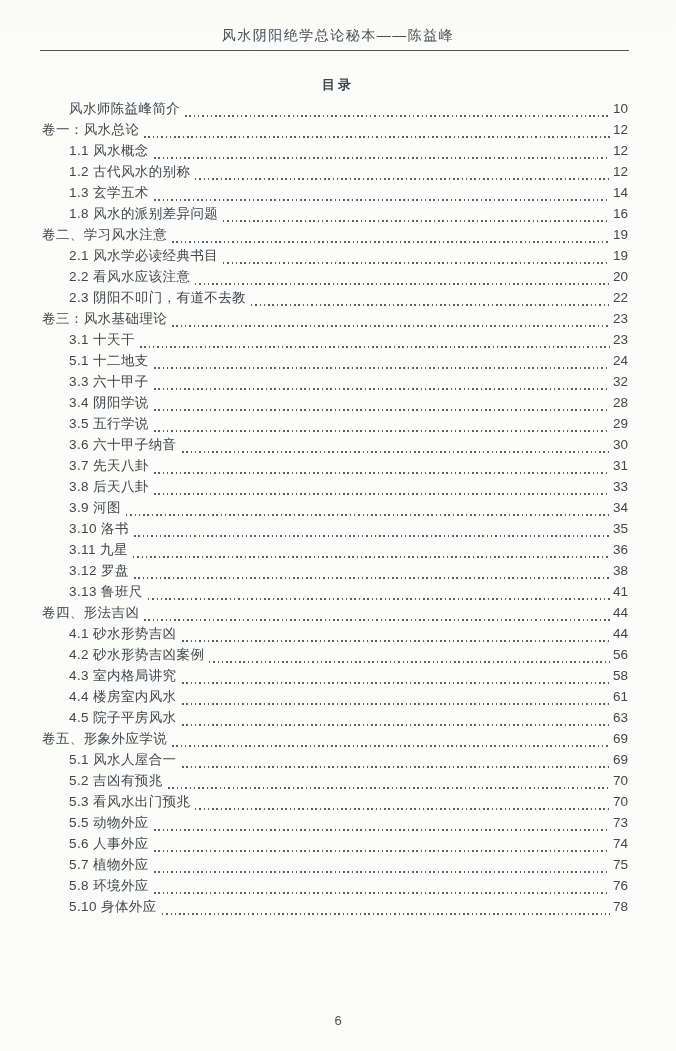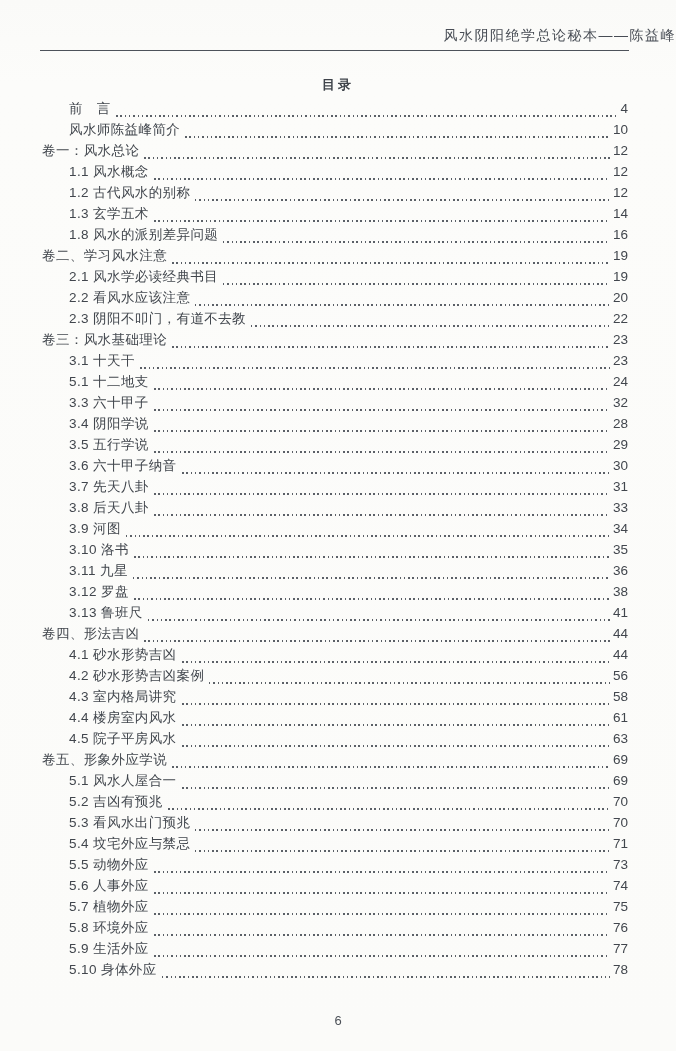--- a/index.html
+++ b/index.html
@@ -11,21 +11,21 @@
     -webkit-font-smoothing: antialiased;
   }
   .page {
     position: relative;
     width: 676px; height: 1051px;
     overflow: hidden;
     background: linear-gradient(180deg, #fafaf8 0%, #fcfcfa 8%, #fbfbf9 100%);
   }
   .header-title {
     position: absolute; top: 27px; left: 0; width: 100%;
-    text-align: right;
+    text-align: center;
     font-size: 14px; letter-spacing: 1.5px;
     color: #474c54;
   }
   .header-rule {
     position: absolute; top: 50px; left: 40px; right: 47px;
     height: 0;
     border-top: 1.6px solid #4d525a;
   }
   .toc-title {
     position: absolute; top: 76px; left: 0; width: 100%;
@@ -63,25 +63,20 @@
   }
 </style>
 </head>
 <body>
 
 <div class="page">
   <div class="header-title">风水阴阳绝学总论秘本——陈益峰</div>
   <div class="header-rule"></div>
   <div class="toc-title">目录</div>
   <div class="toc" id="toc-list">
-  <div class="toc-row level-1">
-    <span class="toc-label">前　言</span>
-    <span class="toc-leader"></span>
-    <span class="toc-page">4</span>
-  </div>
 
   <div class="toc-row level-1">
     <span class="toc-label">风水师陈益峰简介</span>
     <span class="toc-leader"></span>
     <span class="toc-page">10</span>
   </div>
 
   <div class="toc-row level-0">
     <span class="toc-label">卷一：风水总论</span>
     <span class="toc-leader"></span>
@@ -274,25 +269,20 @@
     <span class="toc-leader"></span>
     <span class="toc-page">70</span>
   </div>
 
   <div class="toc-row level-1">
     <span class="toc-label">5.3 看风水出门预兆</span>
     <span class="toc-leader"></span>
     <span class="toc-page">70</span>
   </div>
 
-  <div class="toc-row level-1">
-    <span class="toc-label">5.4 坟宅外应与禁忌</span>
-    <span class="toc-leader"></span>
-    <span class="toc-page">71</span>
-  </div>
 
   <div class="toc-row level-1">
     <span class="toc-label">5.5 动物外应</span>
     <span class="toc-leader"></span>
     <span class="toc-page">73</span>
   </div>
 
   <div class="toc-row level-1">
     <span class="toc-label">5.6 人事外应</span>
     <span class="toc-leader"></span>
@@ -304,25 +294,20 @@
     <span class="toc-leader"></span>
     <span class="toc-page">75</span>
   </div>
 
   <div class="toc-row level-1">
     <span class="toc-label">5.8 环境外应</span>
     <span class="toc-leader"></span>
     <span class="toc-page">76</span>
   </div>
 
-  <div class="toc-row level-1">
-    <span class="toc-label">5.9 生活外应</span>
-    <span class="toc-leader"></span>
-    <span class="toc-page">77</span>
-  </div>
 
   <div class="toc-row level-1">
     <span class="toc-label">5.10 身体外应</span>
     <span class="toc-leader"></span>
     <span class="toc-page">78</span>
   </div>
 </div>
   <div class="footer-page">6</div>
 </div>
 

